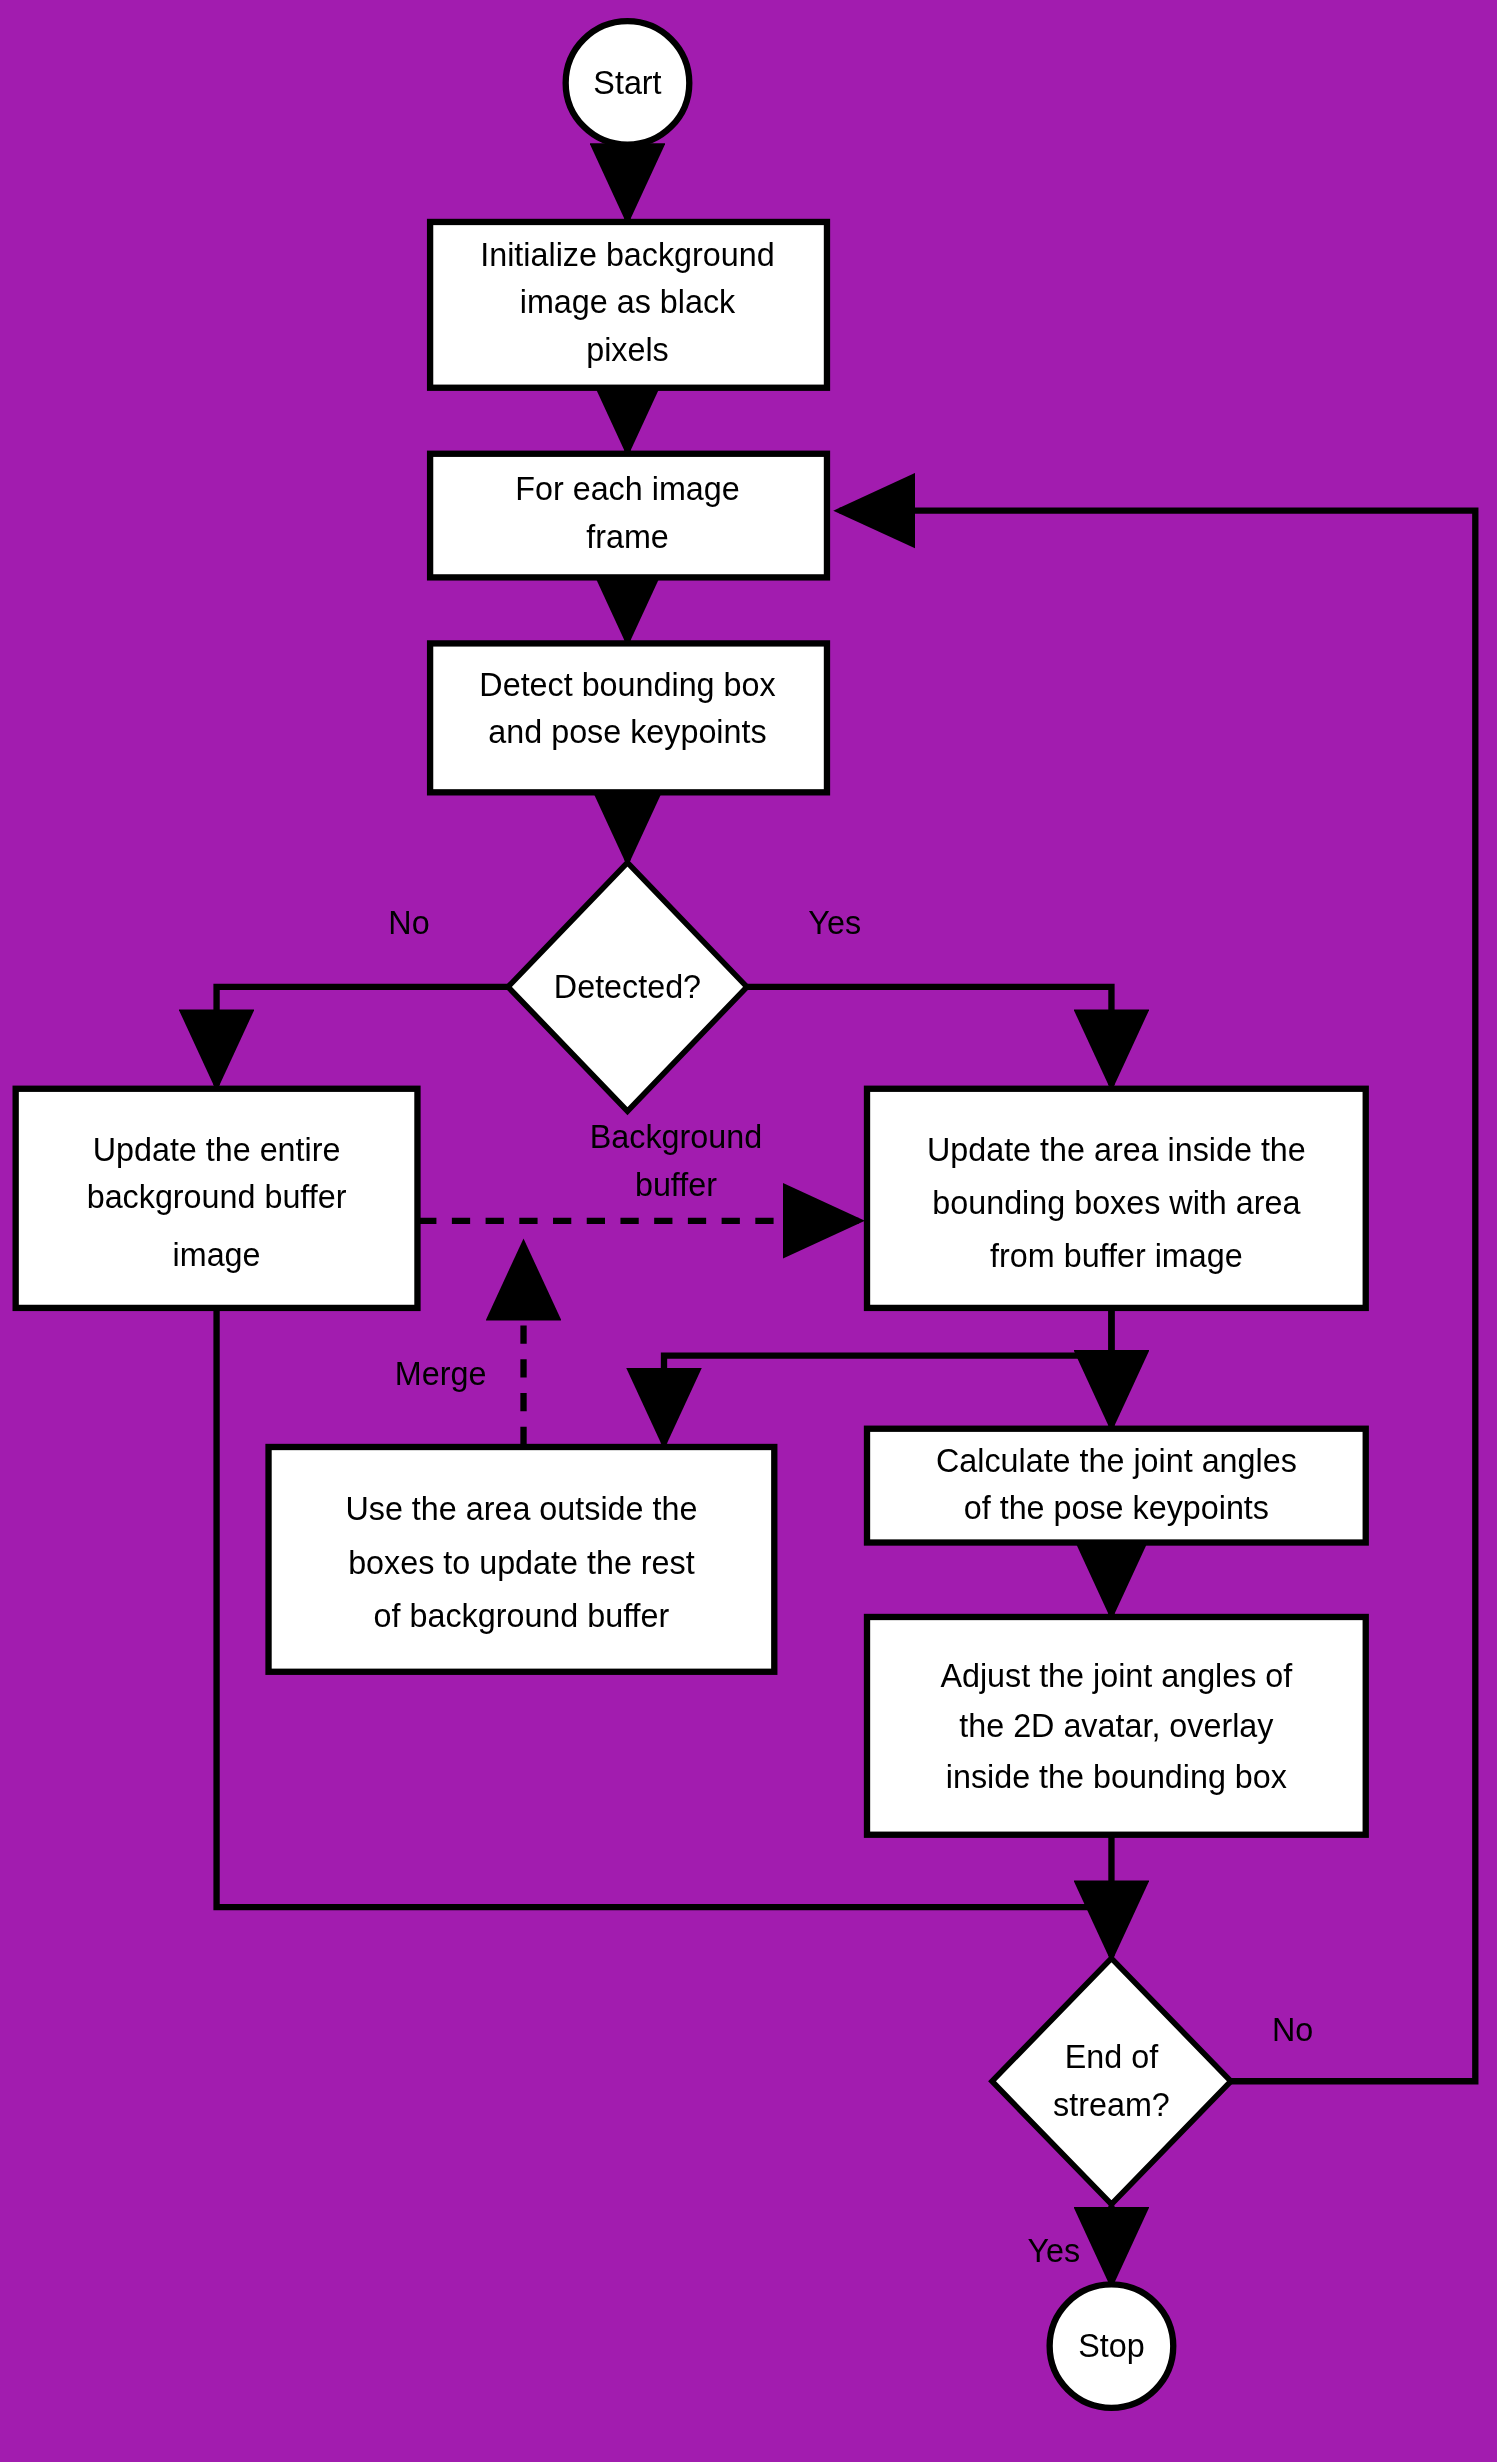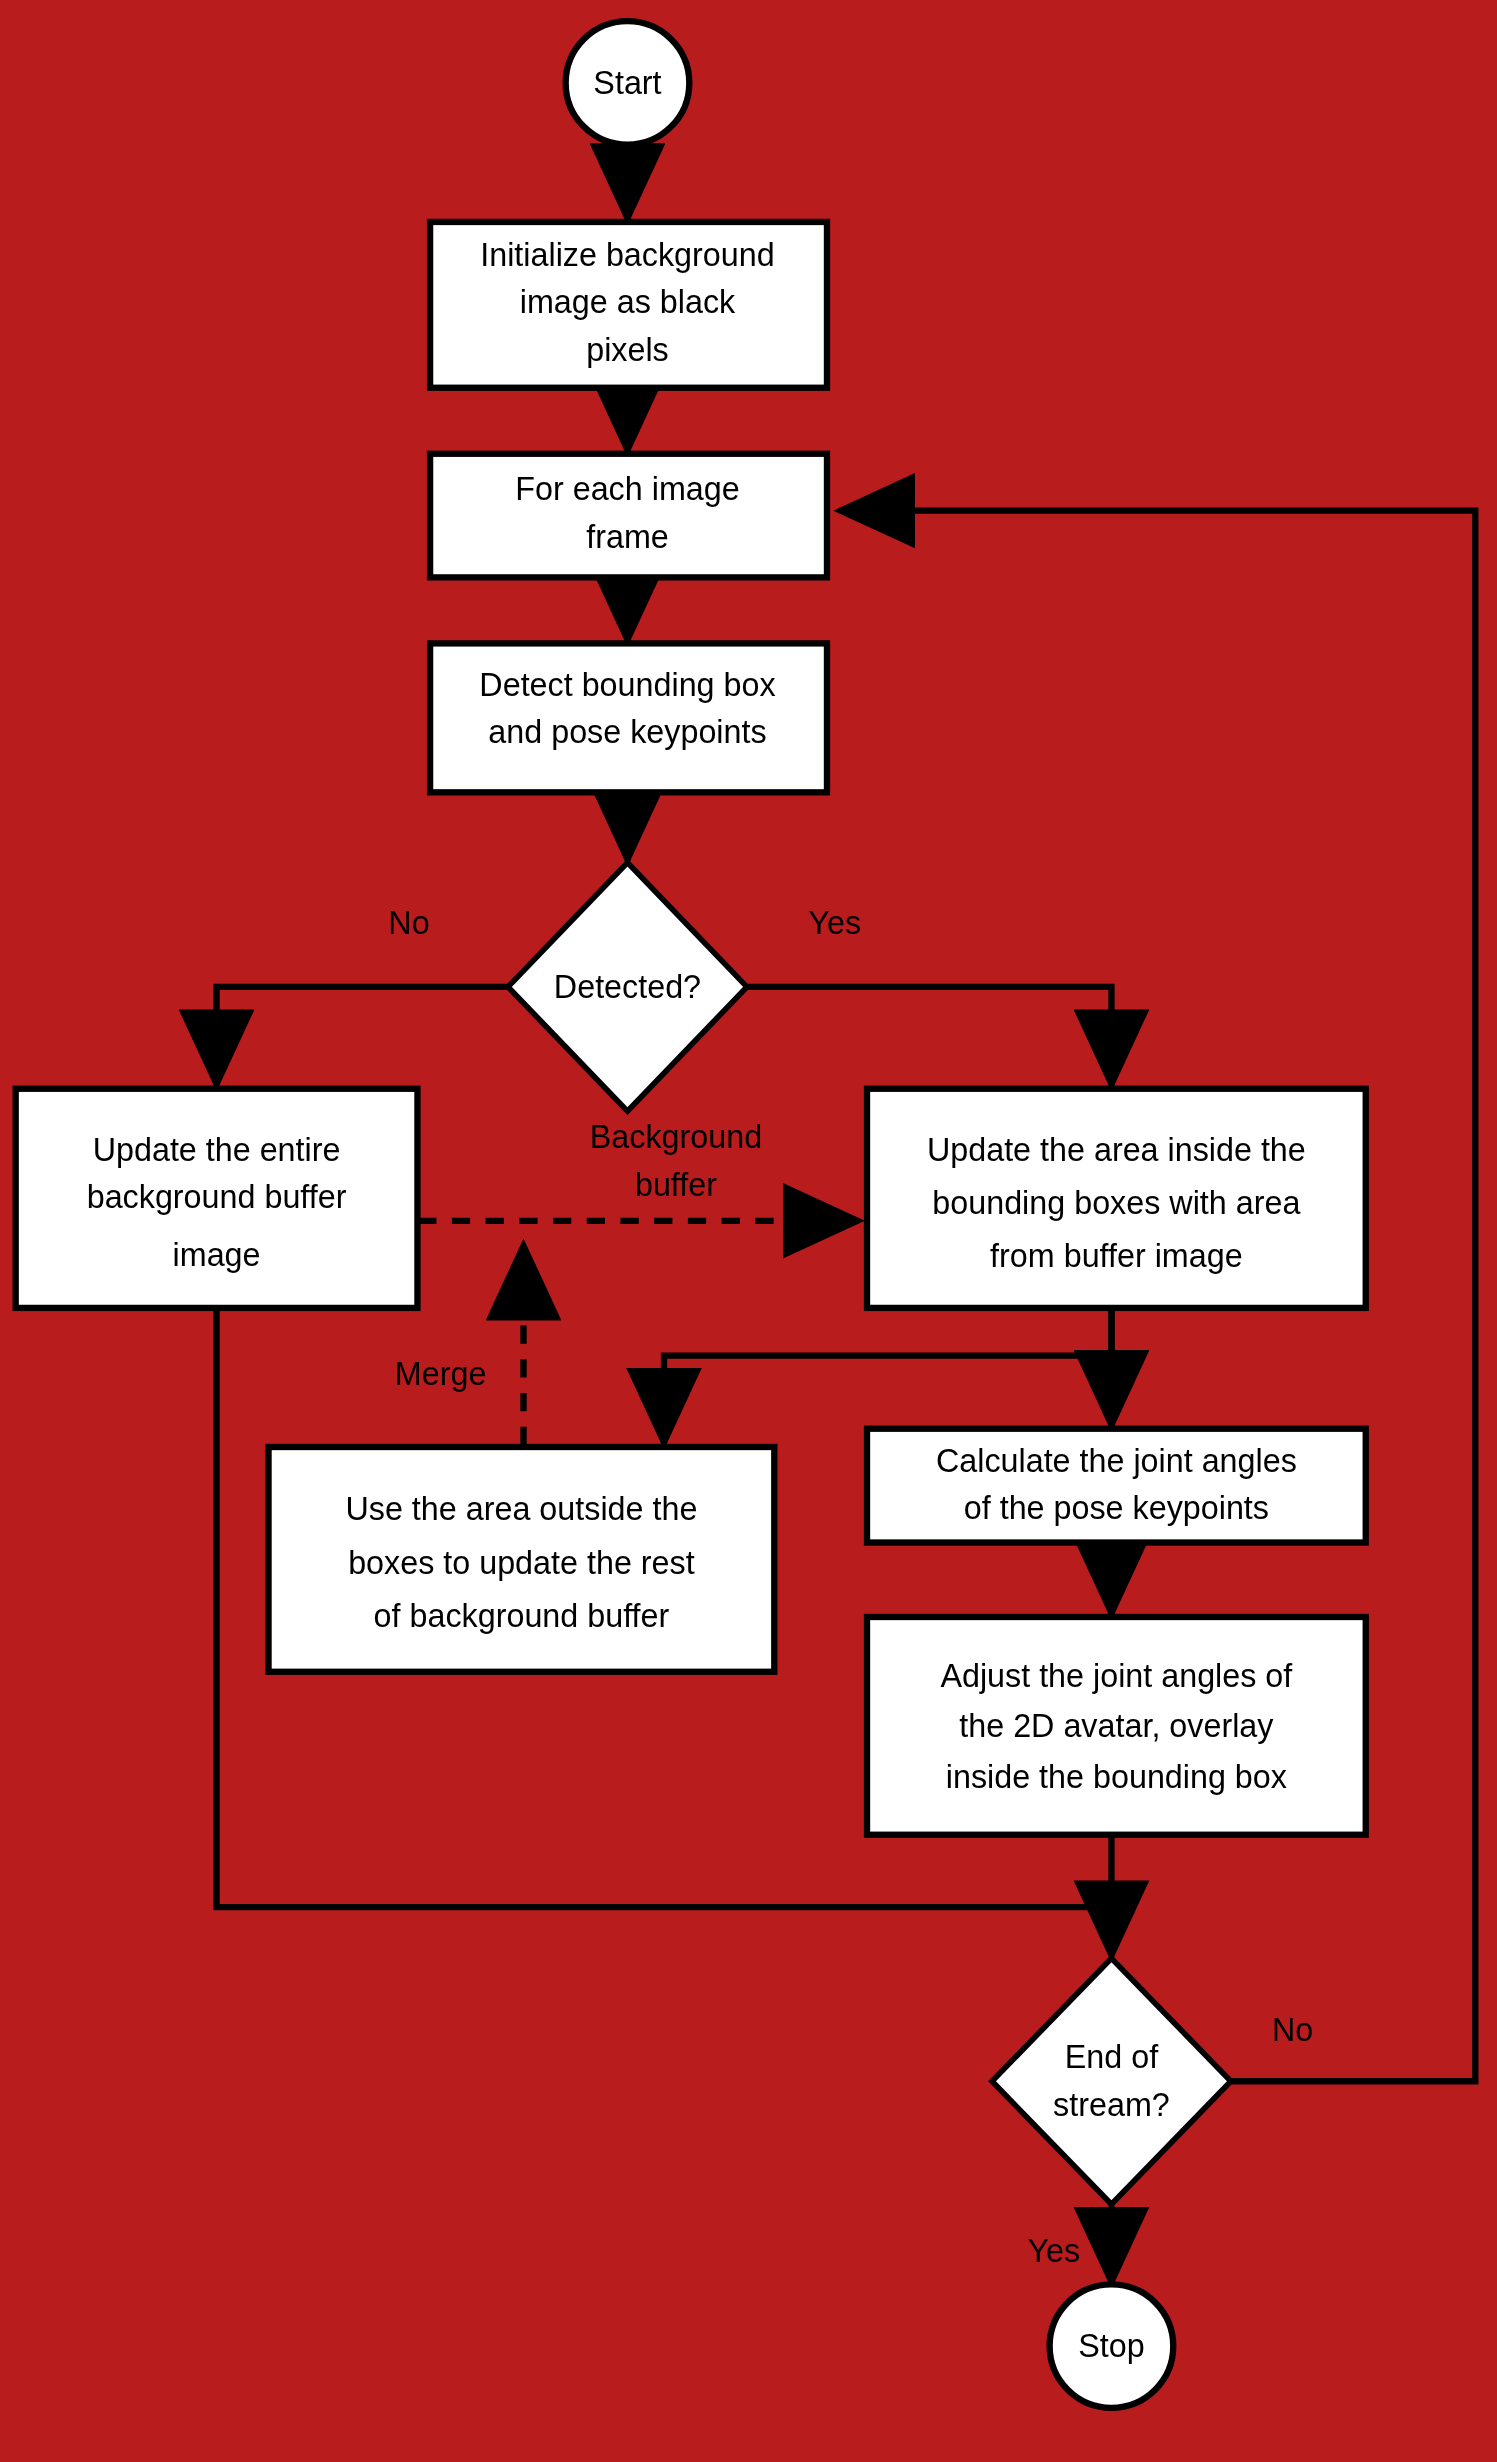--- a/index.html
+++ b/index.html
@@ -7,21 +7,21 @@
     padding: 0;
     background: #ffffff;
   }
   body {
     font-family: "Liberation Sans", sans-serif;
   }
   #flowchart-root {
     position: relative;
     width: 1498px;
     height: 2462px;
-    background: #b91c1c;
+    background: #a21caf;
     overflow: hidden;
     text-decoration: underline;
   }
   svg.chart-svg {
     position: absolute;
     top: 0;
     left: 0;
     width: 1498px;
     height: 2462px;
     display: block;

